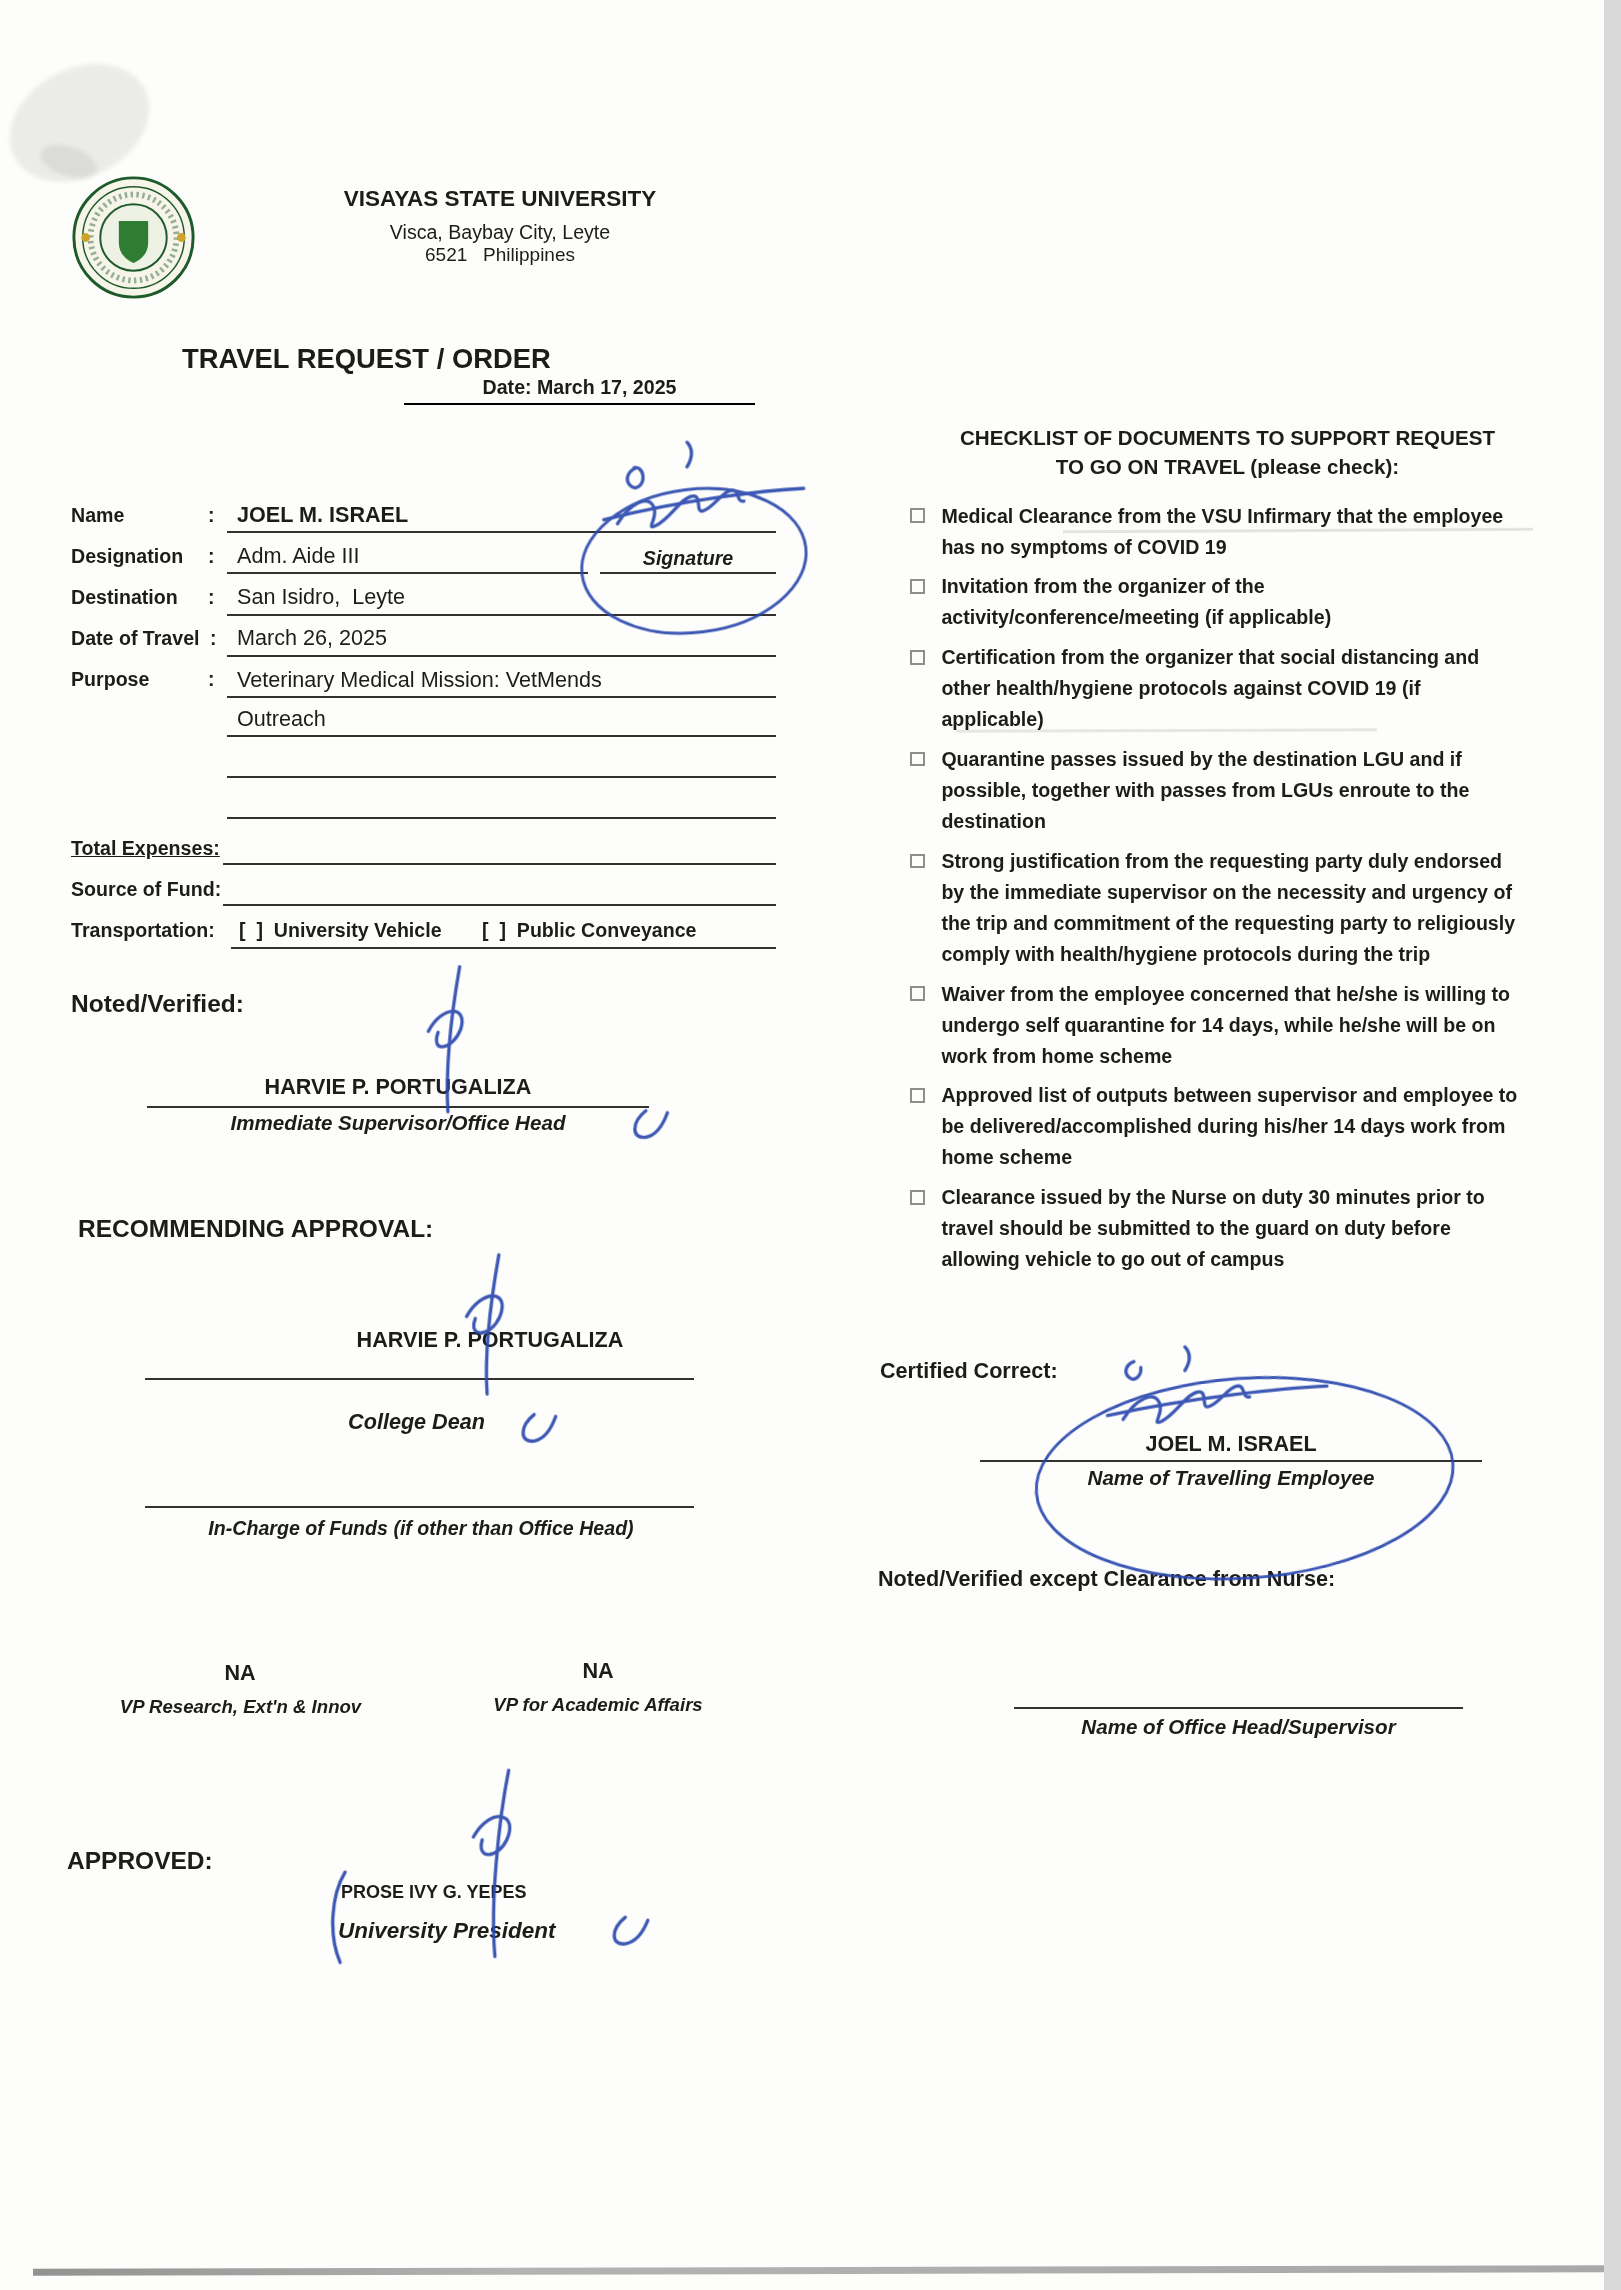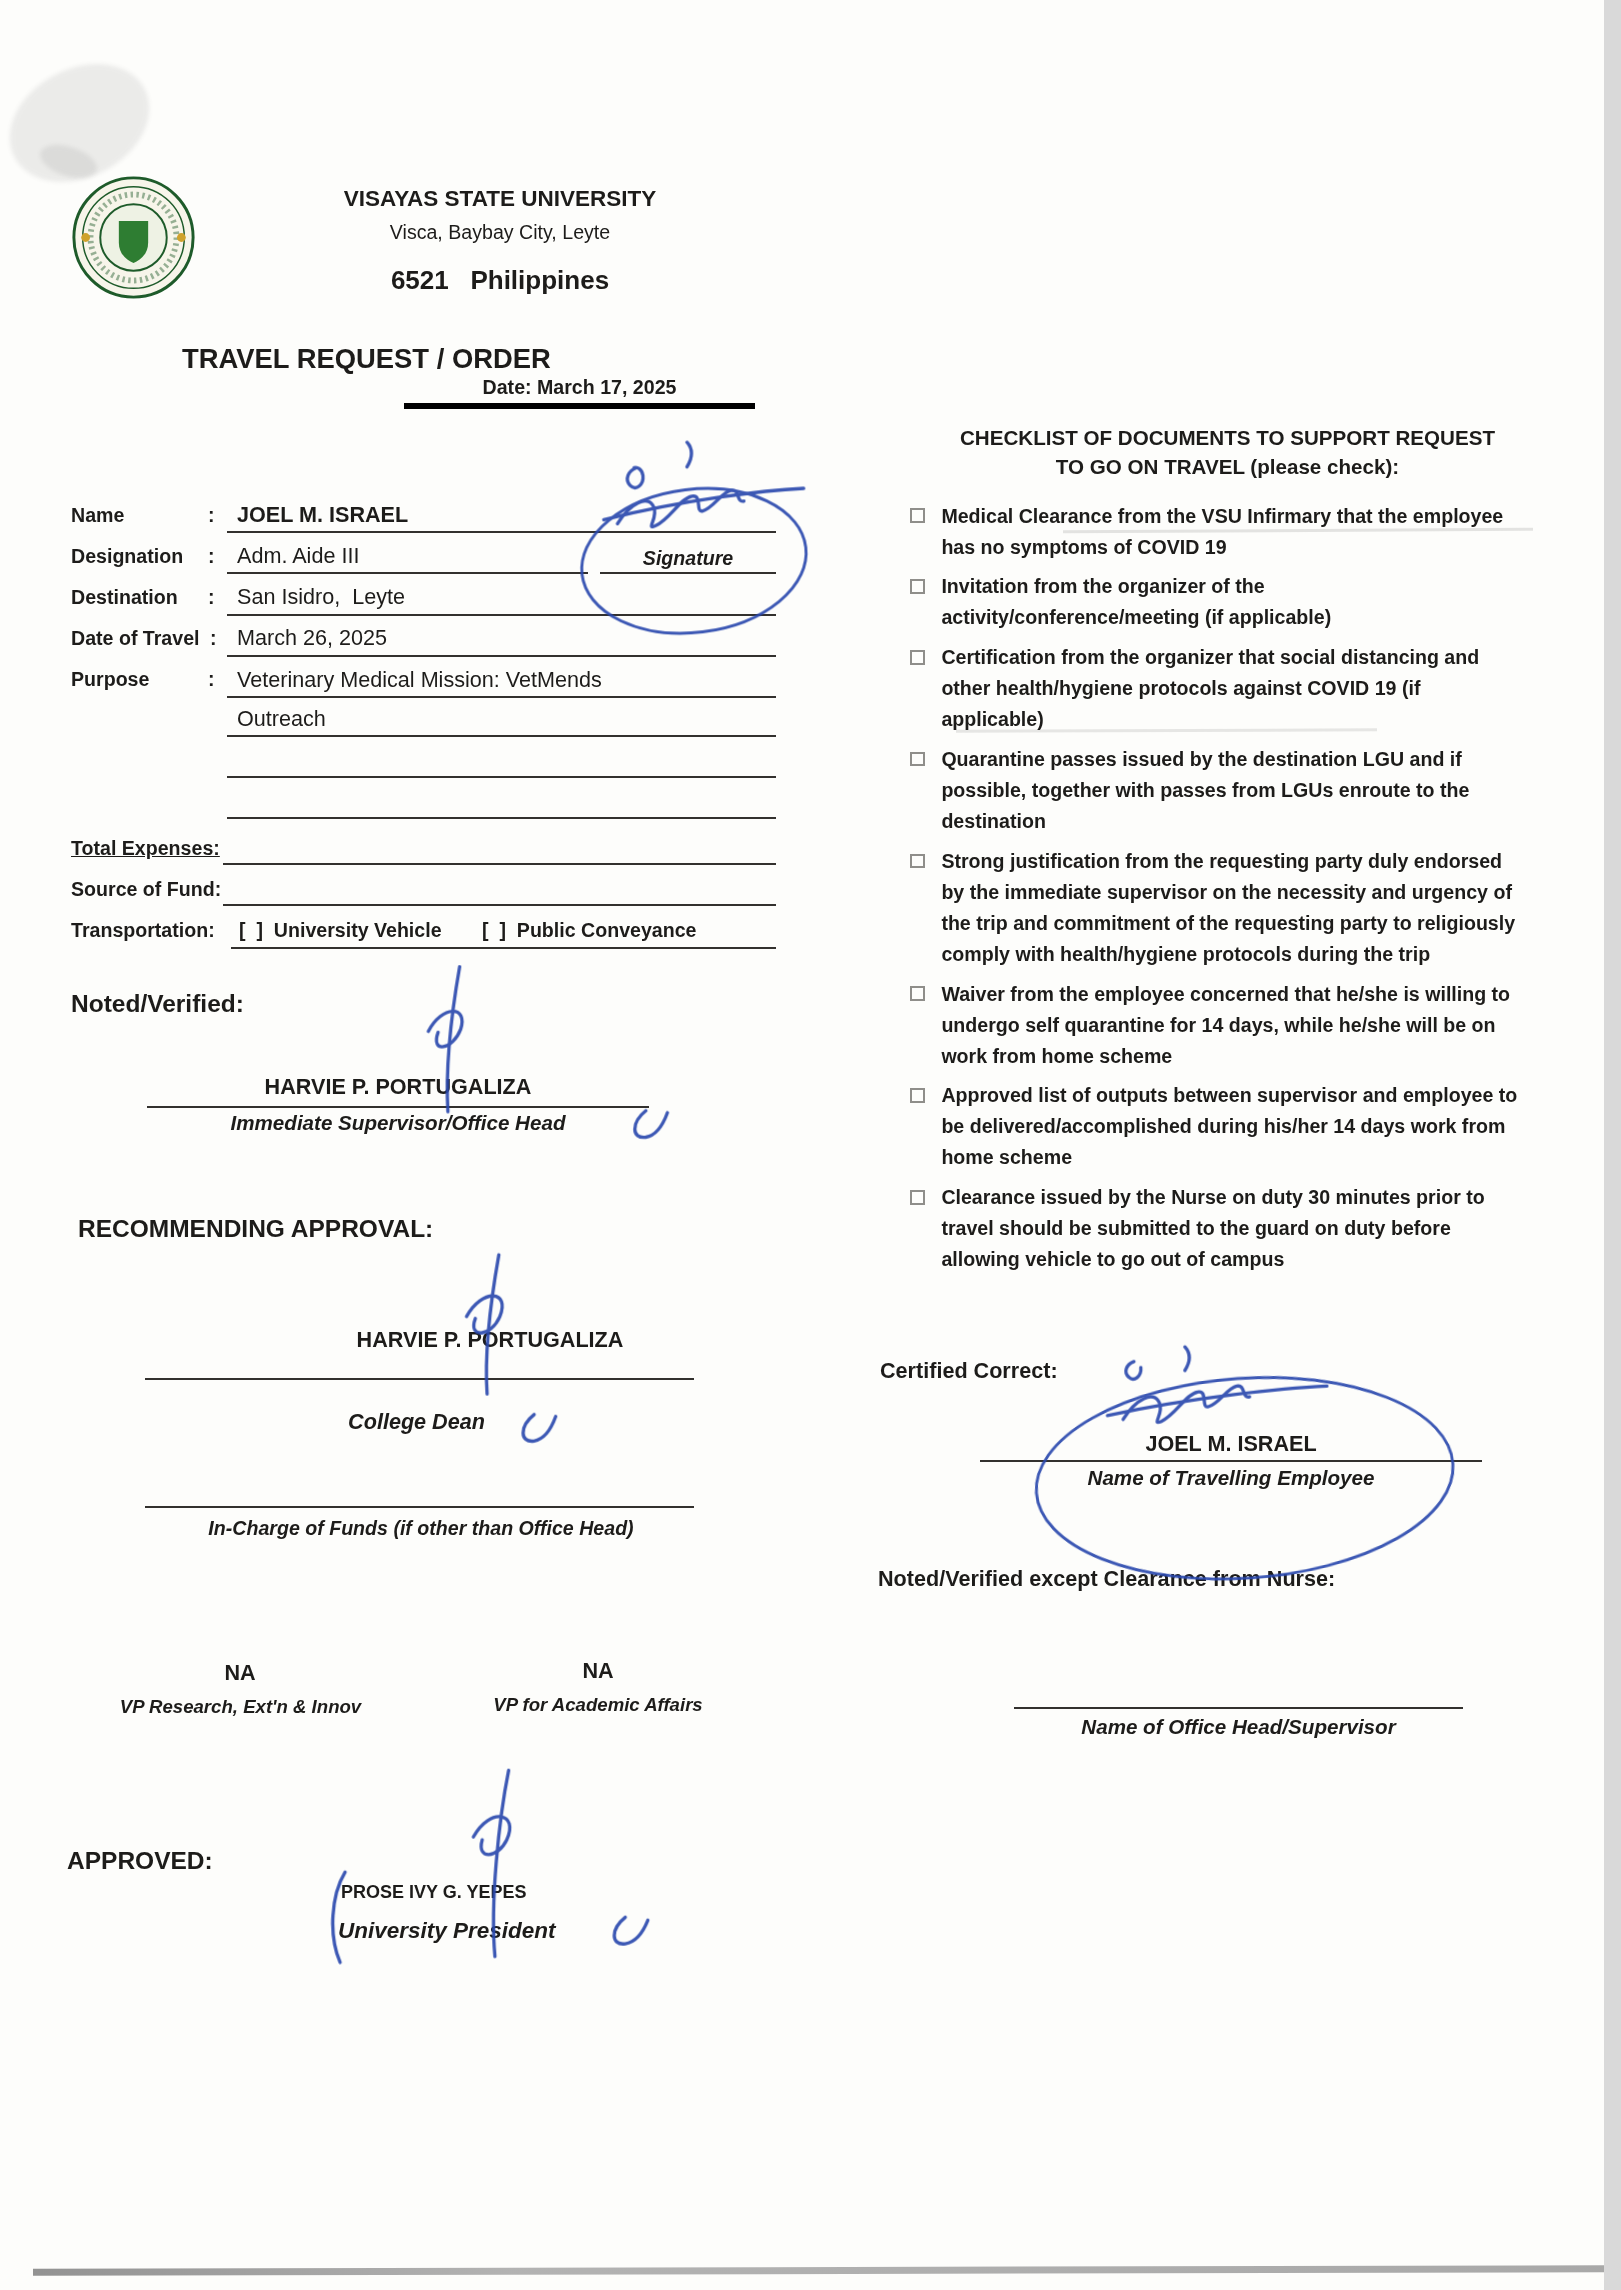--- a/index.html
+++ b/index.html
@@ -54,25 +54,25 @@
     <circle cx="66" cy="66" r="44" fill="none" stroke="#1e5b2a" stroke-width="6" stroke-dasharray="2.5 3.5" opacity="0.45"></circle>
     <circle cx="66" cy="66" r="34" fill="#eef2e4" stroke="#1e5b2a" stroke-width="2"></circle>
     <path d="M 51 49 h 30 v 22 c 0 12 -8 18 -15 21 c -7 -3 -15 -9 -15 -21 z" fill="#2e7d32"></path>
     <circle cx="17" cy="66" r="4.5" fill="#cfa22c"></circle>
     <circle cx="115" cy="66" r="4.5" fill="#cfa22c"></circle>
   </svg>
 
   <div class="abs center" style="left:245px;top:186px;width:510px;">
     <div class="b" style="font-size:22.5px;">VISAYAS STATE UNIVERSITY</div>
     <div style="font-size:19.6px;margin-top:8.8px;">Visca, Baybay City, Leyte</div>
-    <div style="font-size:26px;margin-top:21px;font-weight:bold;">6521&nbsp;&nbsp;&nbsp;Philippines</div>
+    <div style="font-size:19px;margin-top:0;">6521&nbsp;&nbsp;&nbsp;Philippines</div>
   </div>
 
   <div class="abs b" style="left:182px;top:343px;font-size:27.4px;">TRAVEL REQUEST / ORDER</div>
-  <div class="abs center b" style="left:404px;top:376px;width:351px;font-size:19.6px;border-bottom:6px solid #000000;padding-bottom:3.9px;">Date: March 17, 2025</div>
+  <div class="abs center b" style="left:404px;top:376px;width:351px;font-size:19.6px;border-bottom:2px solid #000000;padding-bottom:3.9px;">Date: March 17, 2025</div>
 
   <div class="abs lbl" style="left:71px;top:504px;">Name</div>
   <div class="abs lbl" style="left:208px;top:504px;">:</div>
   <div class="abs val b" style="left:237px;top:502px;">JOEL M. ISRAEL</div>
   <div class="abs uline" style="left:227px;top:531px;width:549px;"></div>
 
   <div class="abs lbl" style="left:71px;top:545px;">Designation</div>
   <div class="abs lbl" style="left:208px;top:545px;">:</div>
   <div class="abs val" style="left:237px;top:543px;">Adm. Aide III</div>
   <div class="abs uline" style="left:227px;top:572px;width:361px;"></div>

